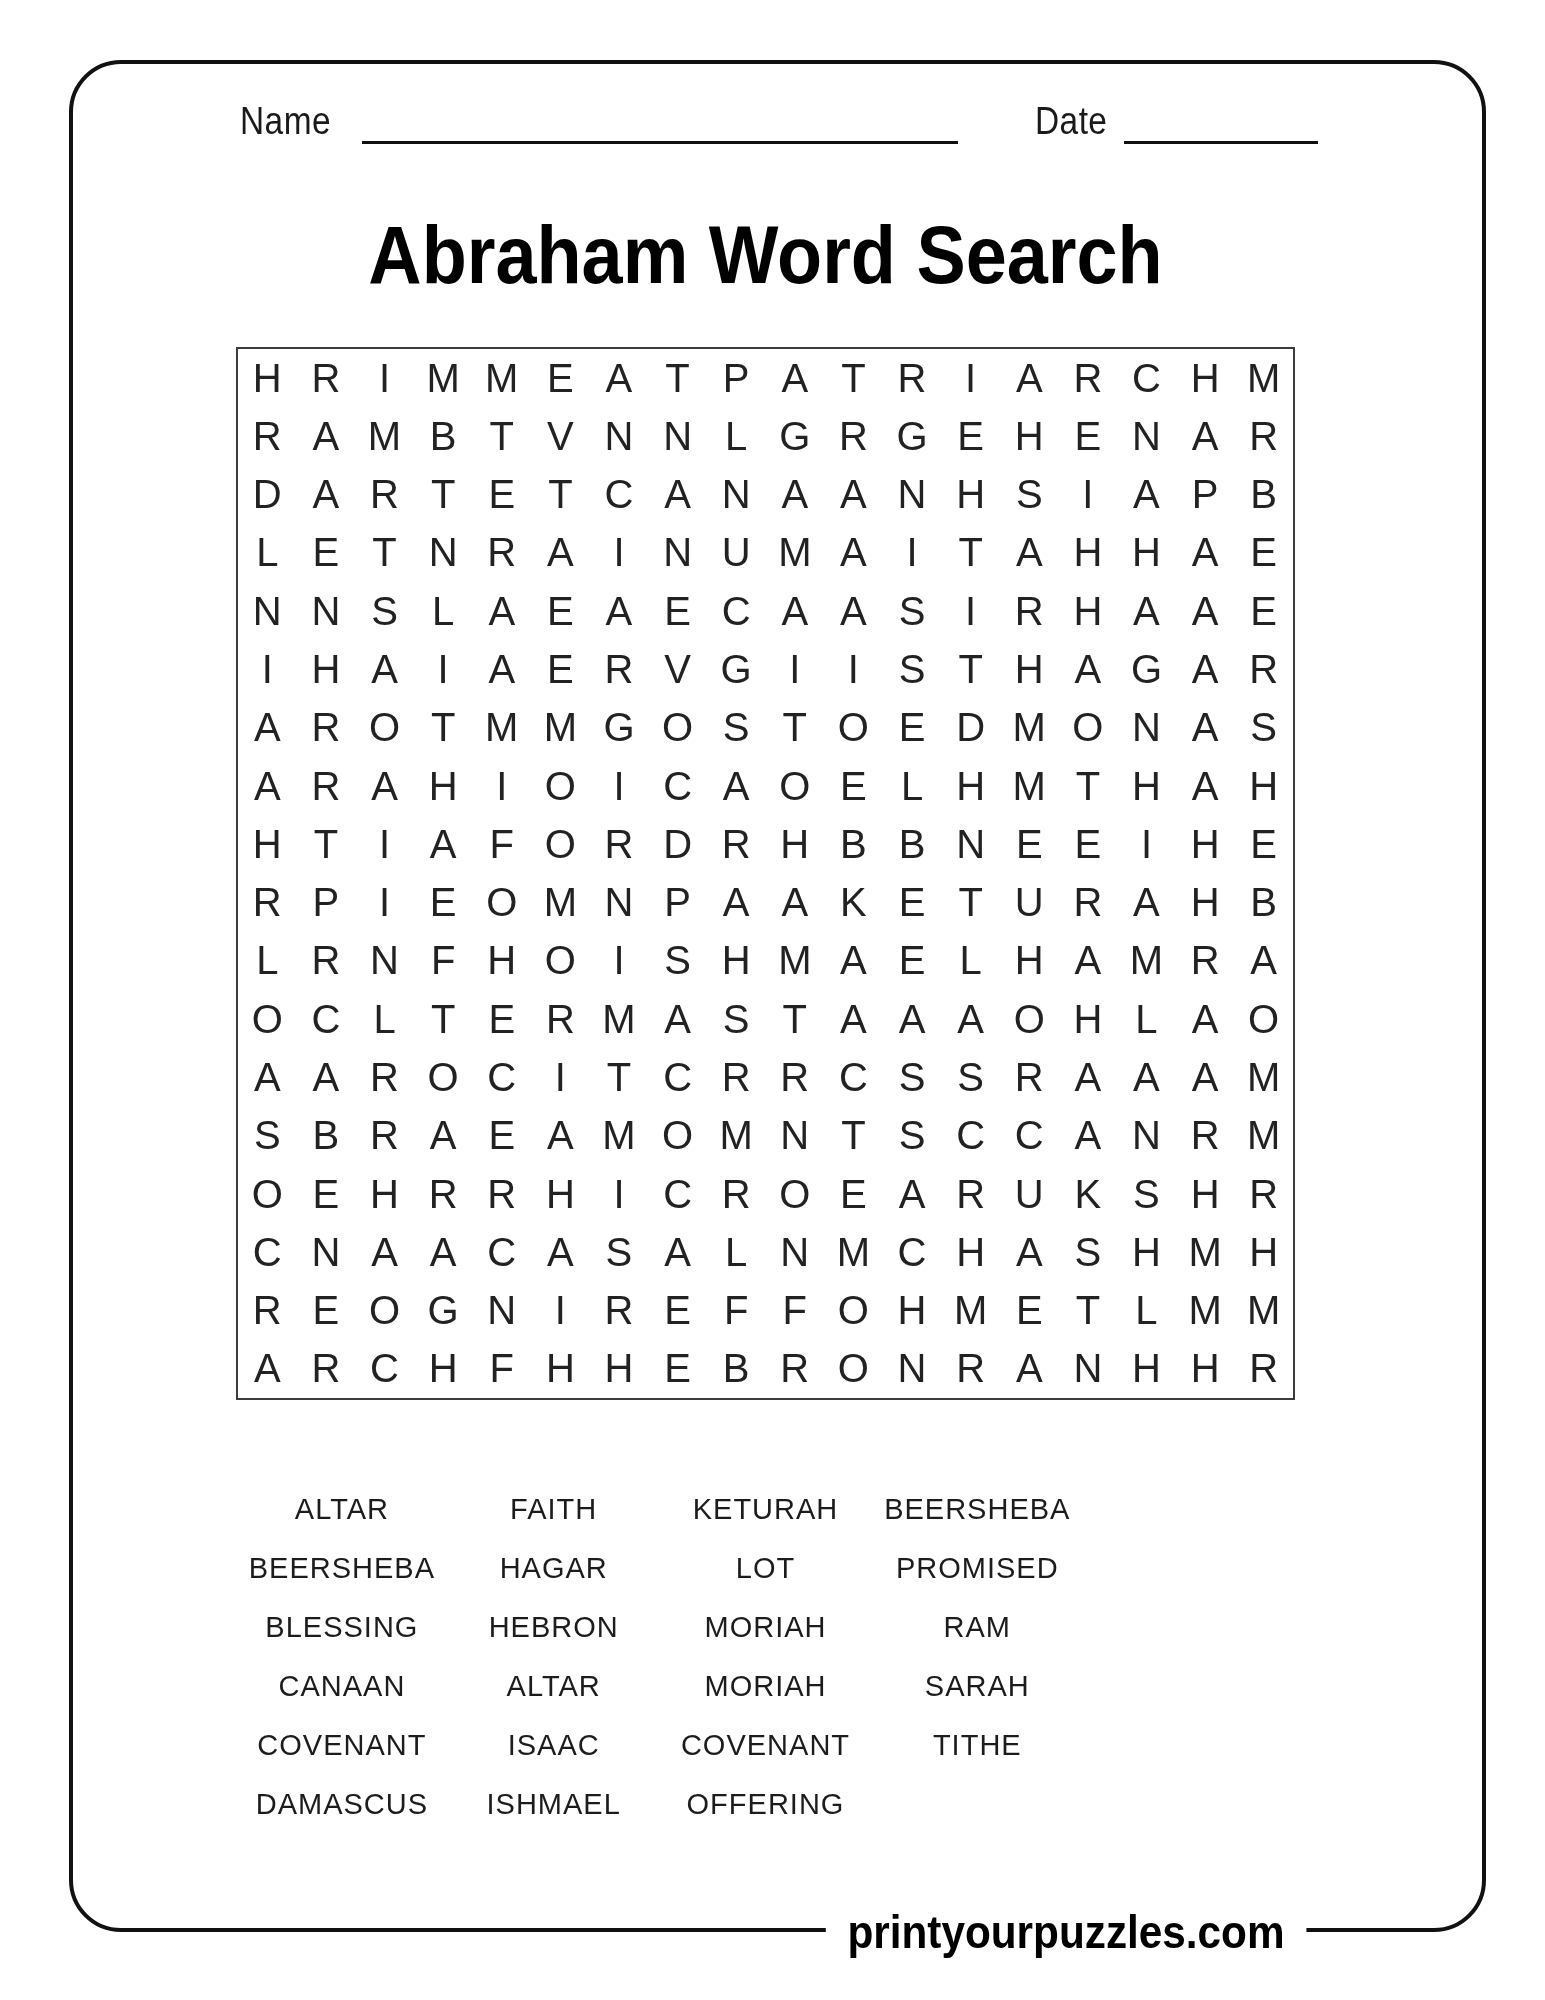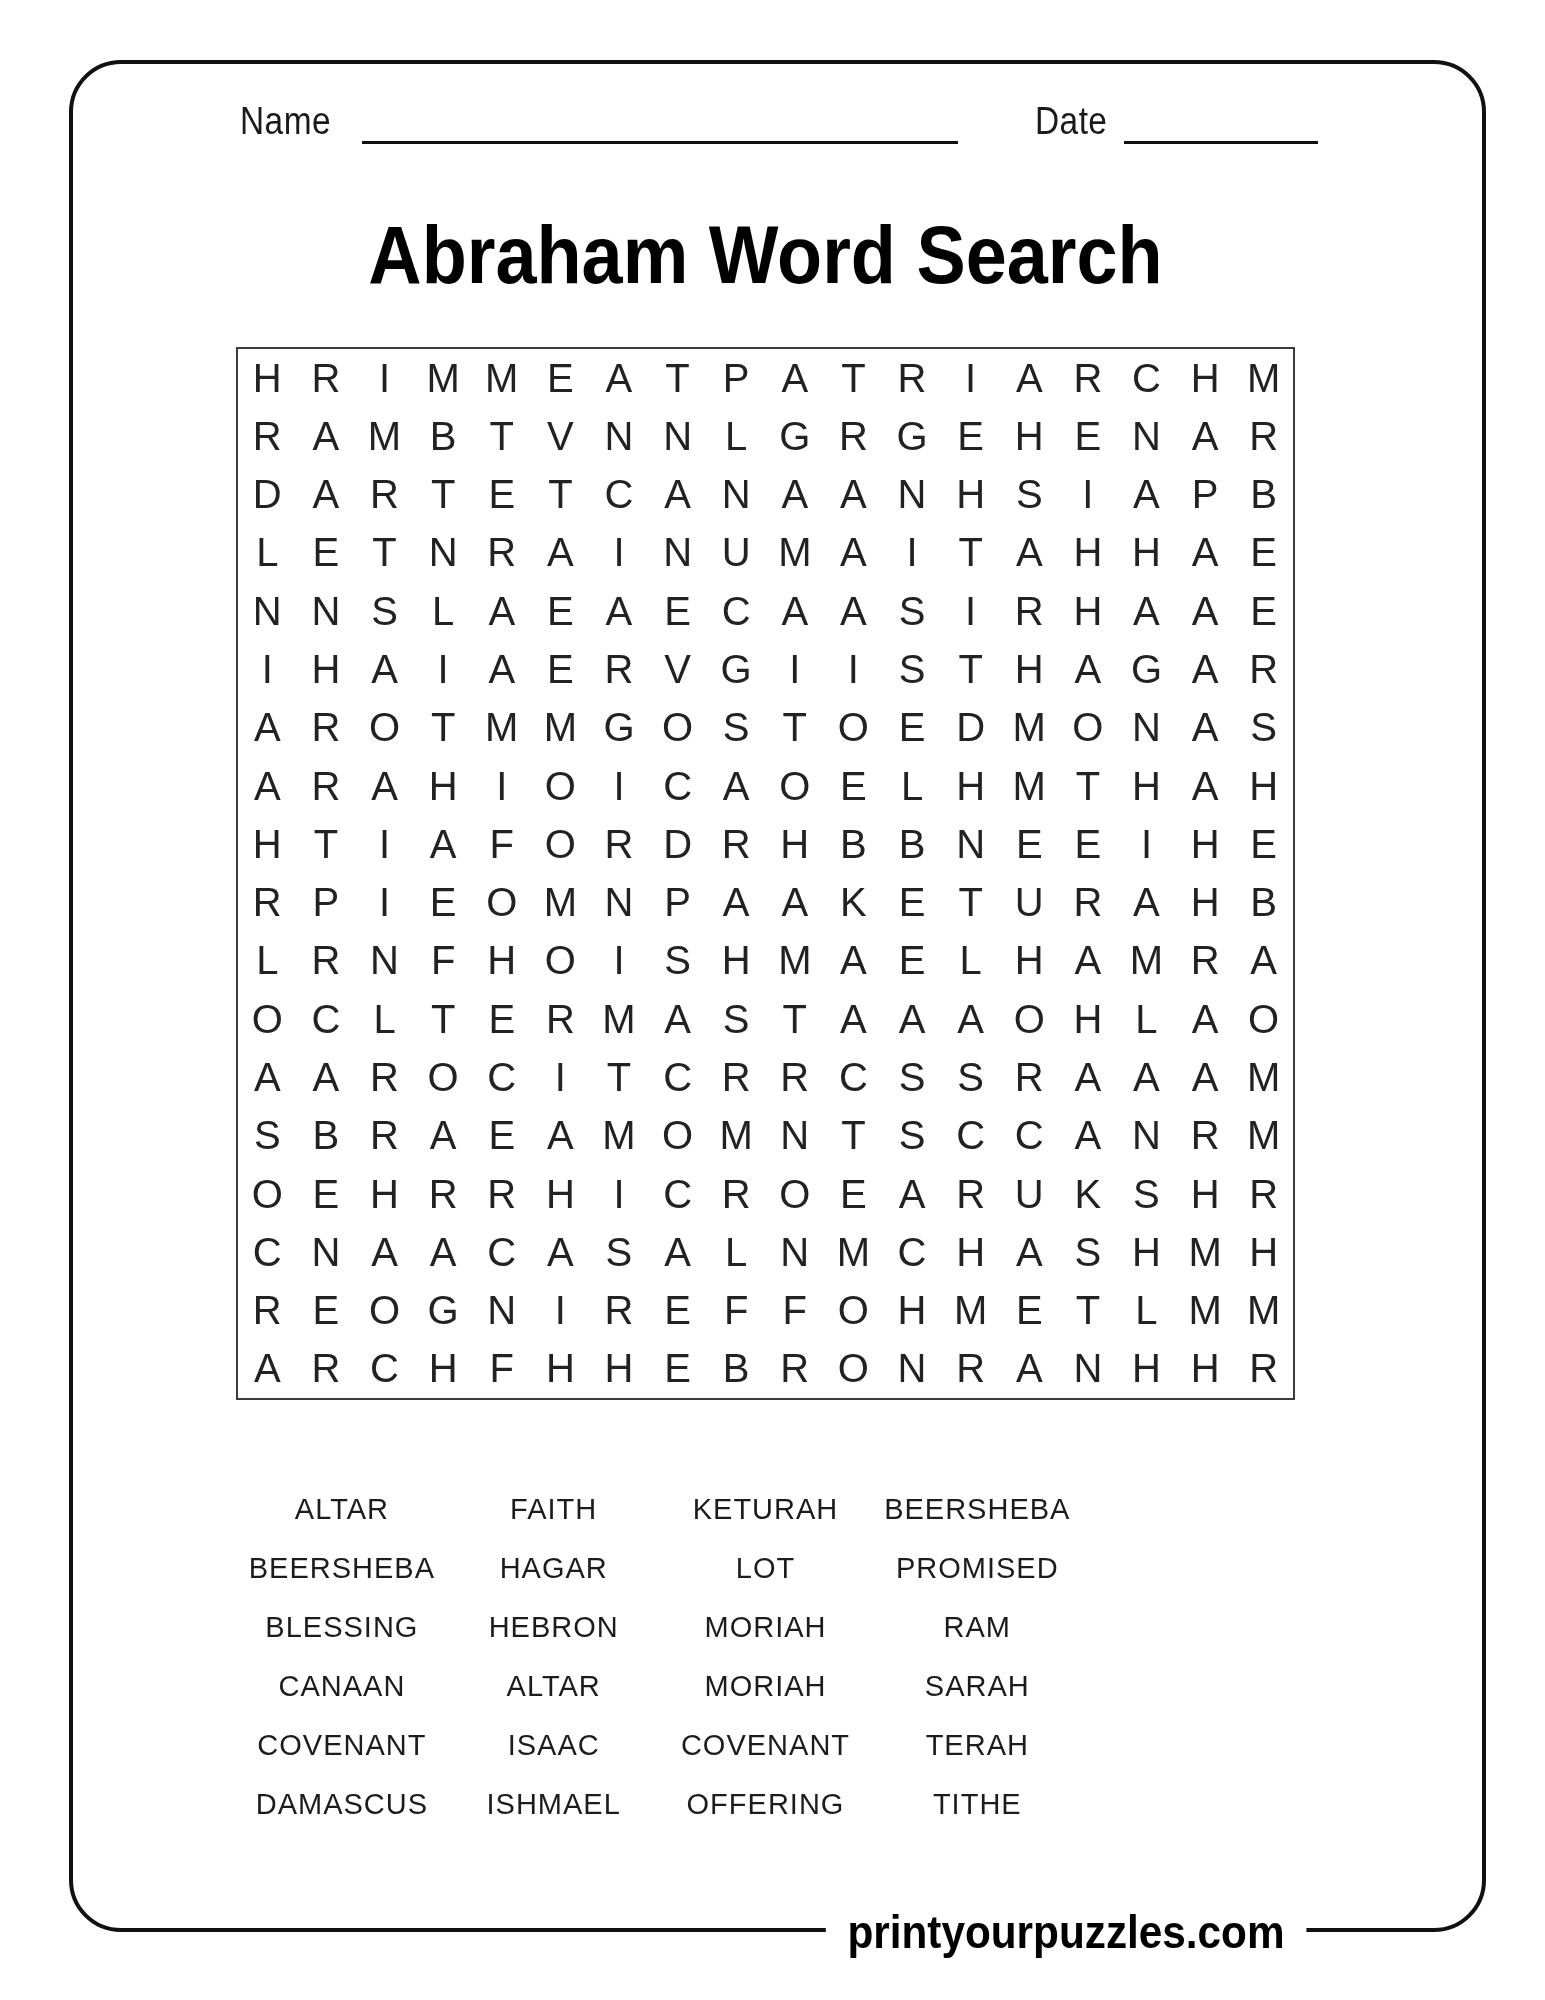--- a/index.html
+++ b/index.html
@@ -484,18 +484,17 @@
       <div class="word">KETURAH</div>
       <div class="word">LOT</div>
       <div class="word">MORIAH</div>
       <div class="word">MORIAH</div>
       <div class="word">COVENANT</div>
       <div class="word">OFFERING</div>
       <div class="word">BEERSHEBA</div>
       <div class="word">PROMISED</div>
       <div class="word">RAM</div>
       <div class="word">SARAH</div>
-      <div class="word">TERAH</div>
       <div class="word">TITHE</div>
     </div>
 
   <div class="footer-site">printyourpuzzles.com</div>
 </div>
 
 </body></html>

